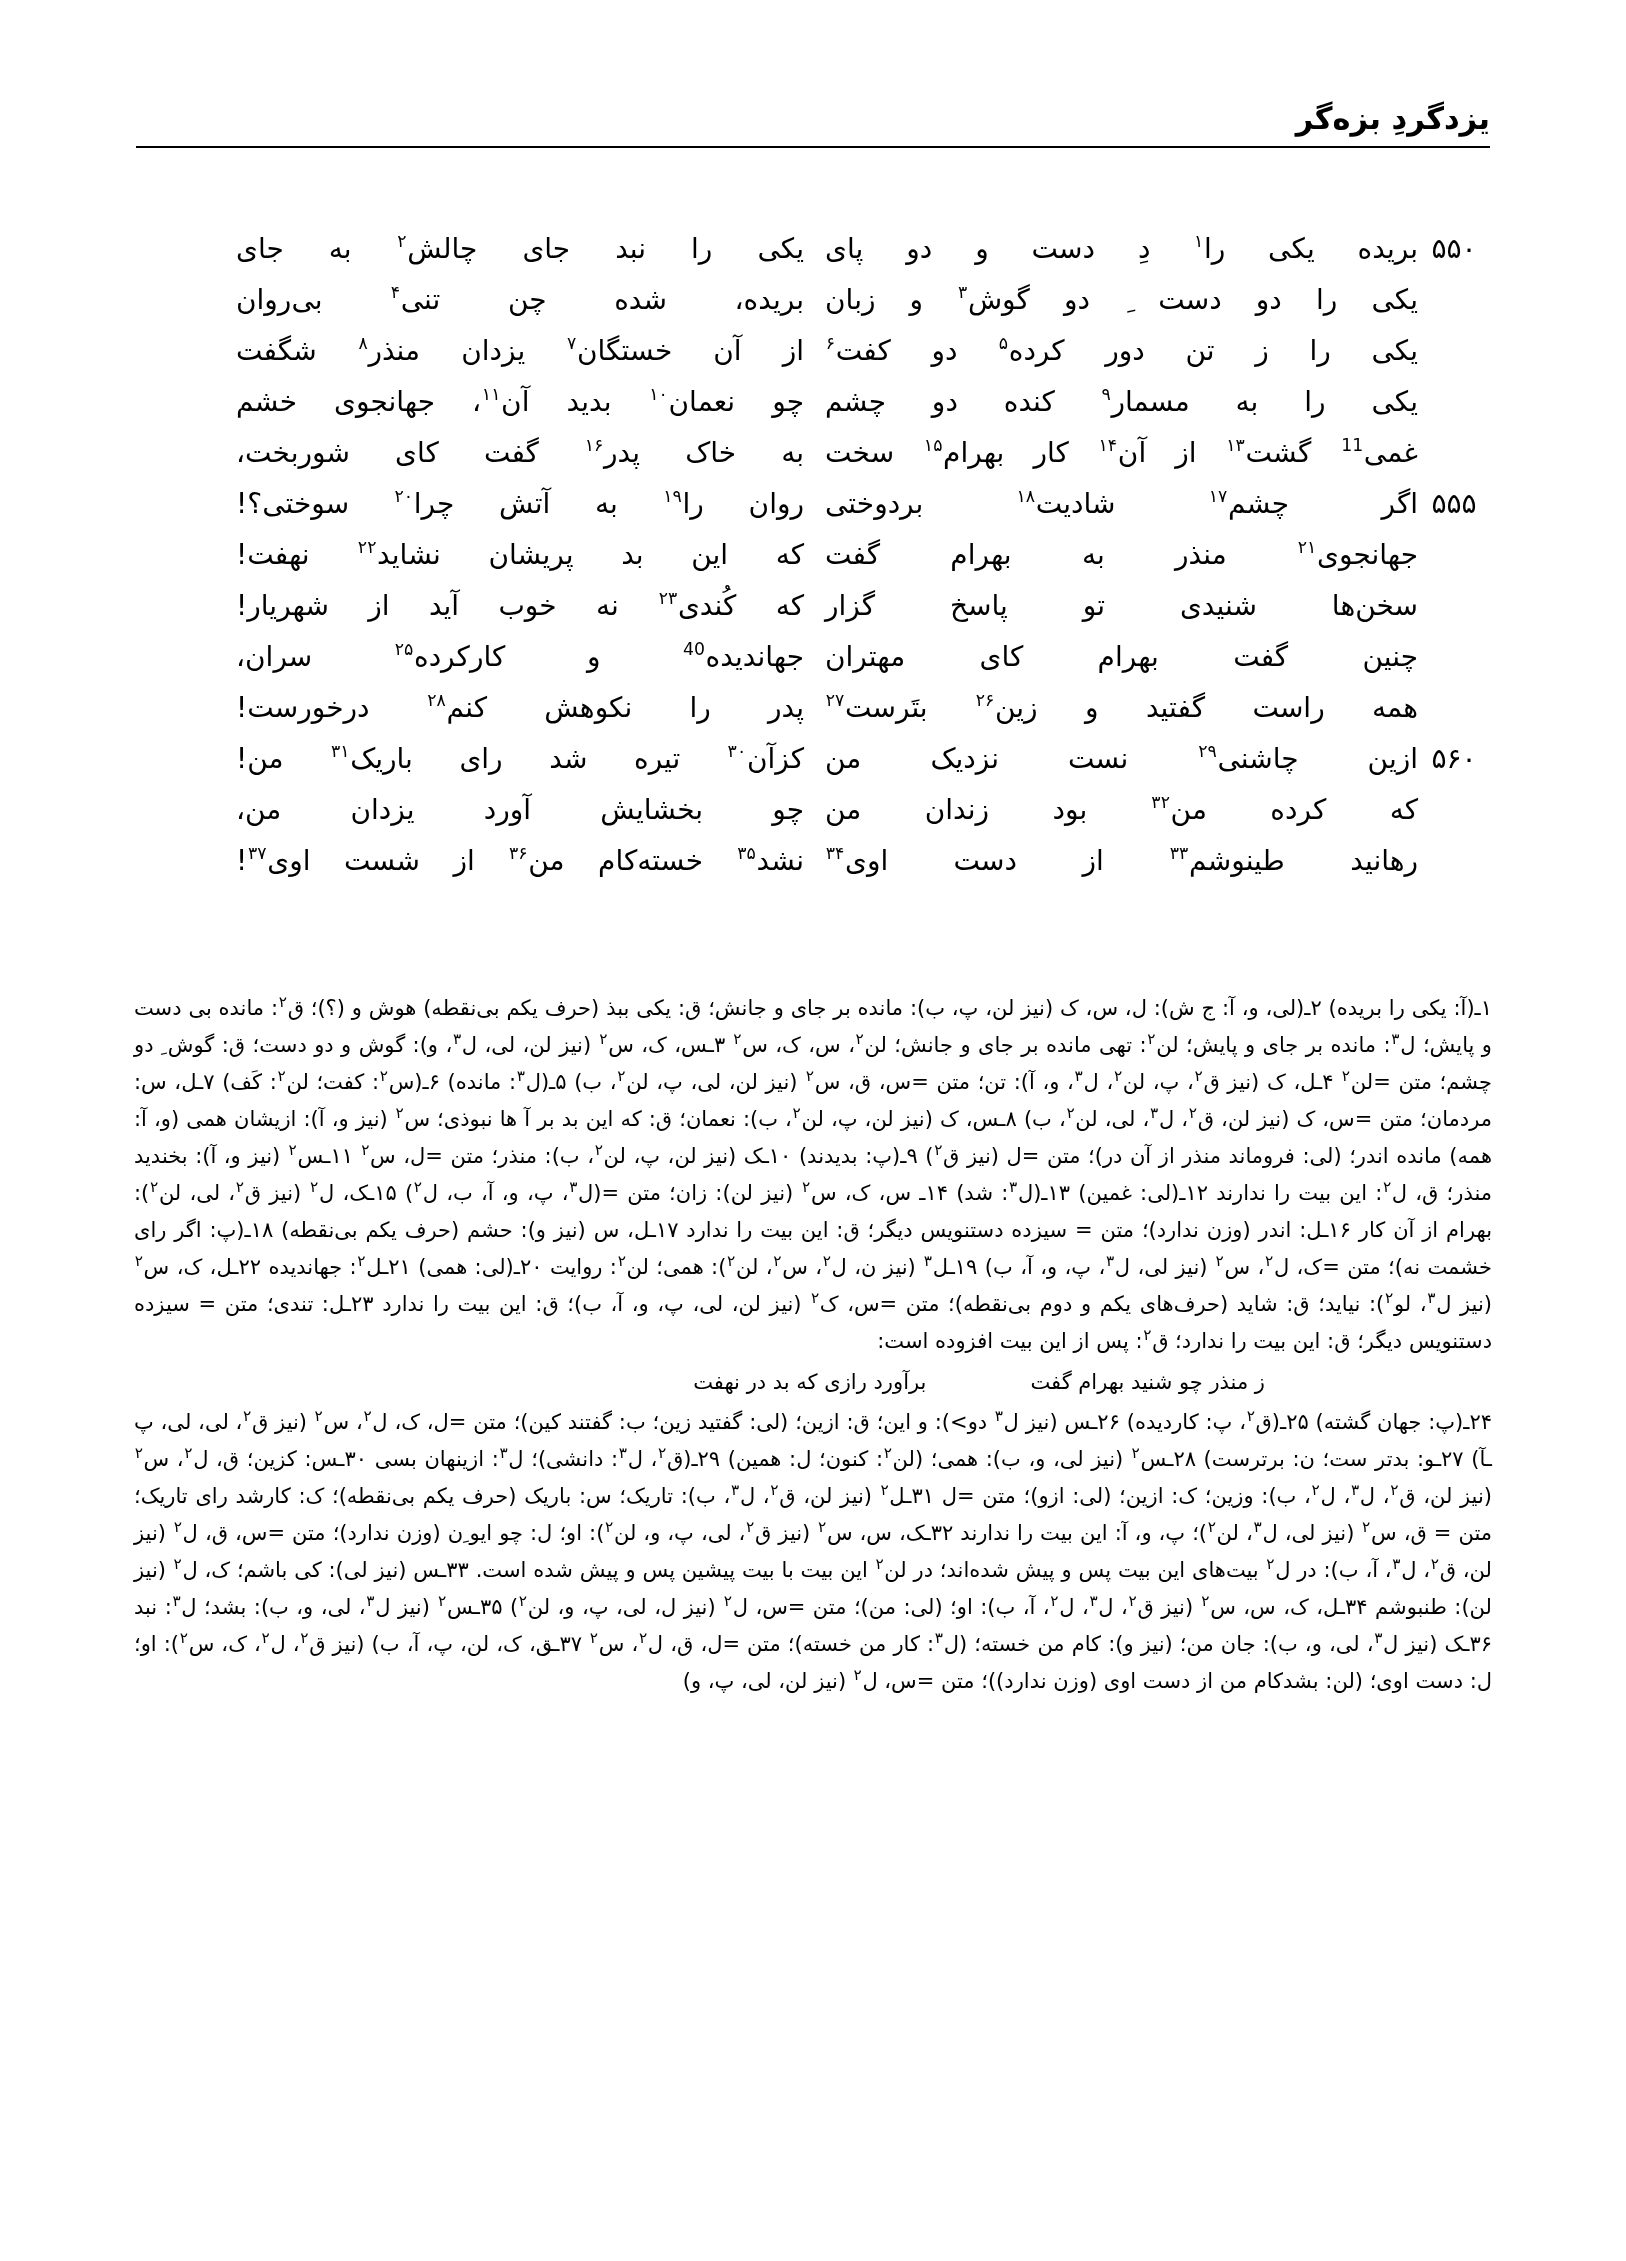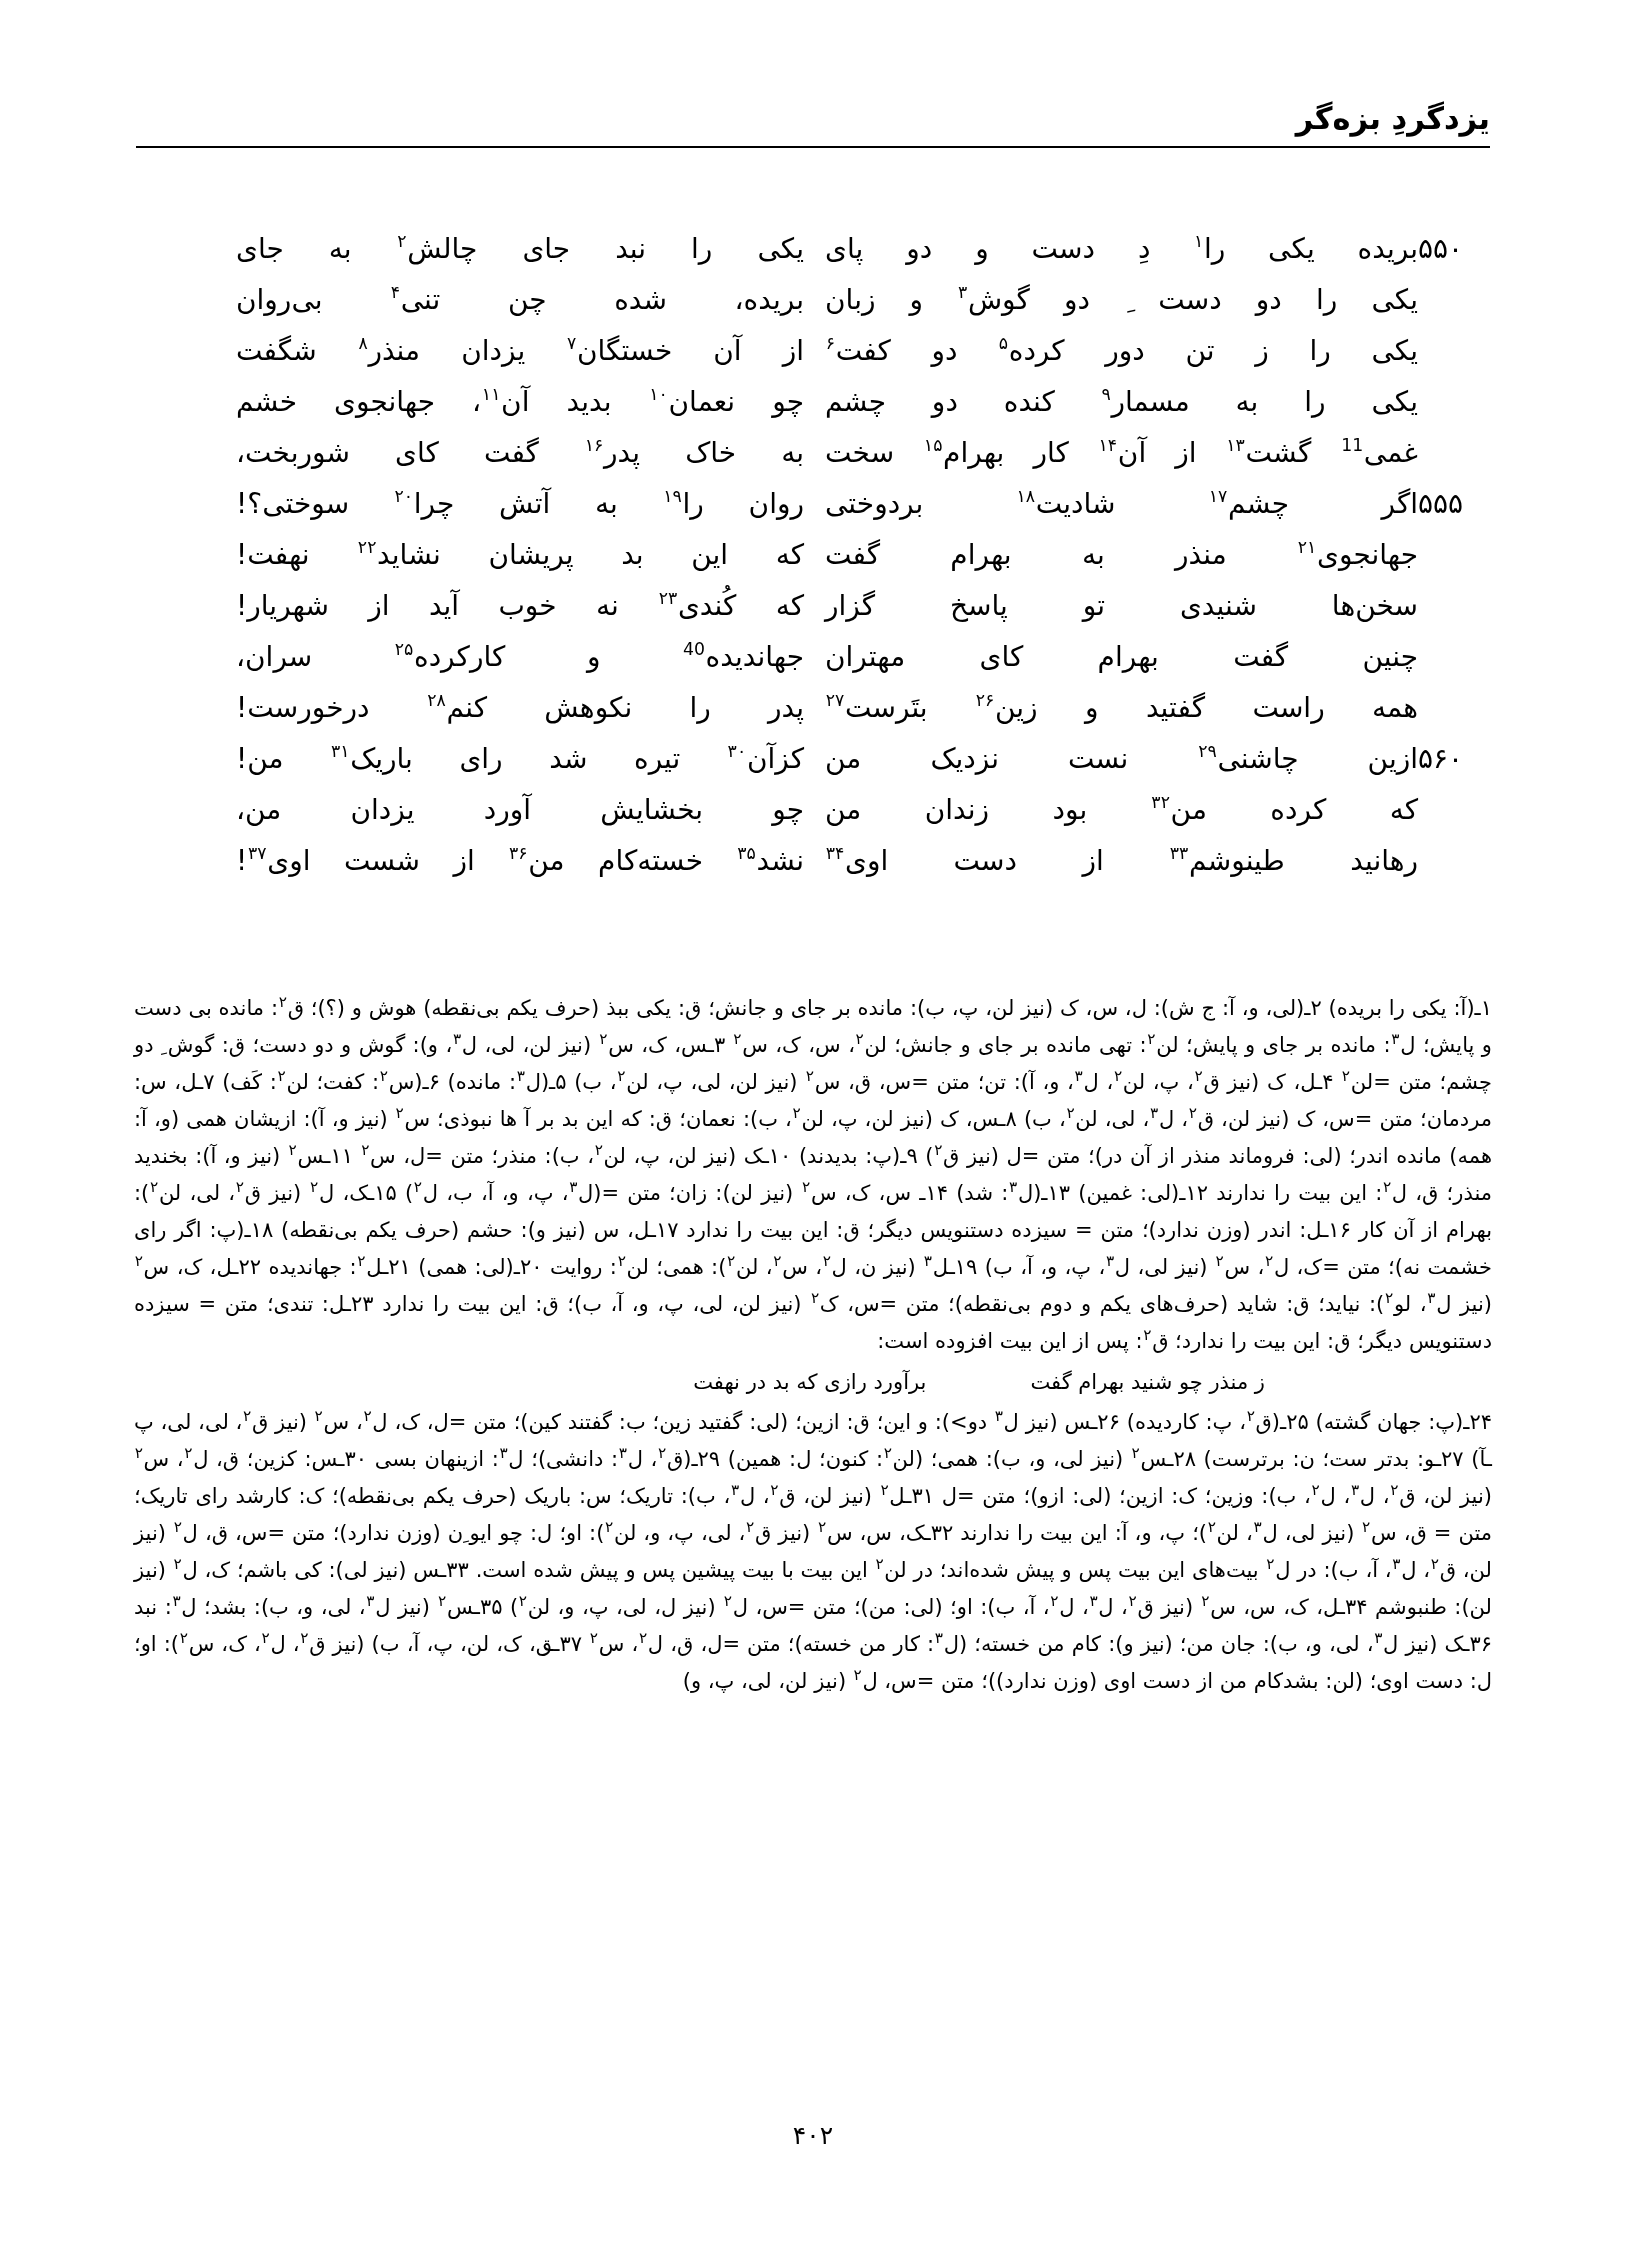--- a/index.html
+++ b/index.html
@@ -58,21 +58,21 @@
     display: flex;
     flex-direction: row;
     align-items: flex-start;
     width: 100%;
     height: 51px;
     font-size: 28px;
   }
   .bnum {
     width: 72px;
     flex: 0 0 72px;
-    text-align: left;
+    text-align: center;
     padding-top: 2.8px;
     font-size: 28px;
     letter-spacing: 0.7px;
   }
   .hemistich {
     display: flex;
     flex-direction: row;
     justify-content: space-between;
     align-items: flex-start;
     padding-top: 2.8px;
@@ -456,16 +456,15 @@
 
   <div class="apparatus">
     <p class="app-para app-note">۱ـ(آ: یکی را بریده) ۲ـ(لی، و، آ: ج ش): ل، س، ک (نیز لن، پ، ب): مانده بر جای و جانش؛ ق: یکی ببذ (حرف یکم بی‌نقطه) هوش و (؟)؛ ق<sup class="sg">۲</sup>: مانده بی دست و پایش؛ ل<sup class="sg">۳</sup>: مانده بر جای و پایش؛ لن<sup class="sg">۲</sup>: تهی مانده بر جای و جانش؛ لن<sup class="sg">۲</sup>، س، ک، س<sup class="sg">۲</sup> ۳ـس، ک، س<sup class="sg">۲</sup> (نیز لن، لی، ل<sup class="sg">۳</sup>، و): گوش و دو دست؛ ق: گوش ِ دو چشم؛ متن =لن<sup class="sg">۲</sup> ۴ـل، ک (نیز ق<sup class="sg">۲</sup>، پ، لن<sup class="sg">۲</sup>، ل<sup class="sg">۳</sup>، و، آ): تن؛ متن =س، ق، س<sup class="sg">۲</sup> (نیز لن، لی، پ، لن<sup class="sg">۲</sup>، ب) ۵ـ(ل<sup class="sg">۳</sup>: مانده) ۶ـ(س<sup class="sg">۲</sup>: کفت؛ لن<sup class="sg">۲</sup>: کَف) ۷ـل، س: مردمان؛ متن =س، ک (نیز لن، ق<sup class="sg">۲</sup>، ل<sup class="sg">۳</sup>، لی، لن<sup class="sg">۲</sup>، ب) ۸ـس، ک (نیز لن، پ، لن<sup class="sg">۲</sup>، ب): نعمان؛ ق: که این بد بر آ ها نبوذی؛ س<sup class="sg">۲</sup> (نیز و، آ): ازیشان همی (و، آ: همه) مانده اندر؛ (لی: فروماند منذر از آن در)؛ متن =ل (نیز ق<sup class="sg">۲</sup>) ۹ـ(پ: بدیدند) ۱۰ـک (نیز لن، پ، لن<sup class="sg">۲</sup>، ب): منذر؛ متن =ل، س<sup class="sg">۲</sup> ۱۱ـس<sup class="sg">۲</sup> (نیز و، آ): بخندید منذر؛ ق، ل<sup class="sg">۲</sup>: این بیت را ندارند ۱۲ـ(لی: غمین) ۱۳ـ(ل<sup class="sg">۳</sup>: شد) ۱۴ـ س، ک، س<sup class="sg">۲</sup> (نیز لن): زان؛ متن =(ل<sup class="sg">۳</sup>، پ، و، آ، ب، ل<sup class="sg">۲</sup>) ۱۵ـک، ل<sup class="sg">۲</sup> (نیز ق<sup class="sg">۲</sup>، لی، لن<sup class="sg">۲</sup>): بهرام از آن کار ۱۶ـل: اندر (وزن ندارد)؛ متن = سیزده دستنویس دیگر؛ ق: این بیت را ندارد ۱۷ـل، س (نیز و): حشم (حرف یکم بی‌نقطه) ۱۸ـ(پ: اگر رای خشمت نه)؛ متن =ک، ل<sup class="sg">۲</sup>، س<sup class="sg">۲</sup> (نیز لی، ل<sup class="sg">۳</sup>، پ، و، آ، ب) ۱۹ـل<sup class="sg">۳</sup> (نیز ن، ل<sup class="sg">۲</sup>، س<sup class="sg">۲</sup>، لن<sup class="sg">۲</sup>): همی؛ لن<sup class="sg">۲</sup>: روایت ۲۰ـ(لی: همی) ۲۱ـل<sup class="sg">۲</sup>: جهاندیده ۲۲ـل، ک، س<sup class="sg">۲</sup> (نیز ل<sup class="sg">۳</sup>، لو<sup class="sg">۲</sup>): نیاید؛ ق: شاید (حرف‌های یکم و دوم بی‌نقطه)؛ متن =س، ک<sup class="sg">۲</sup> (نیز لن، لی، پ، و، آ، ب)؛ ق: این بیت را ندارد ۲۳ـل: تندی؛ متن = سیزده دستنویس دیگر؛ ق: این بیت را ندارد؛ ق<sup class="sg">۲</sup>: پس از این بیت افزوده است:</p>
     <div class="app-quote">
       <span class="q-hem">ز منذر چو شنید بهرام گفت</span>
       <span class="q-hem">برآورد رازی که بد در نهفت</span>
     </div>
     <p class="app-para app-note">۲۴ـ(پ: جهان گشته) ۲۵ـ(ق<sup class="sg">۲</sup>، پ: کاردیده) ۲۶ـس (نیز ل<sup class="sg">۳</sup> دو&gt;): و این؛ ق: ازین؛ (لی: گفتید زین؛ ب: گفتند کین)؛ متن =ل، ک، ل<sup class="sg">۲</sup>، س<sup class="sg">۲</sup> (نیز ق<sup class="sg">۲</sup>، لی، لی، پ ـآ) ۲۷ـو: بدتر ست؛ ن: برترست) ۲۸ـس<sup class="sg">۲</sup> (نیز لی، و، ب): همی؛ (لن<sup class="sg">۲</sup>: کنون؛ ل: همین) ۲۹ـ(ق<sup class="sg">۲</sup>، ل<sup class="sg">۳</sup>: دانشی)؛ ل<sup class="sg">۳</sup>: ازینهان بسی ۳۰ـس: کزین؛ ق، ل<sup class="sg">۲</sup>، س<sup class="sg">۲</sup> (نیز لن، ق<sup class="sg">۲</sup>، ل<sup class="sg">۳</sup>، ل<sup class="sg">۲</sup>، ب): وزین؛ ک: ازین؛ (لی: ازو)؛ متن =ل ۳۱ـل<sup class="sg">۲</sup> (نیز لن، ق<sup class="sg">۲</sup>، ل<sup class="sg">۳</sup>، ب): تاریک؛ س: باریک (حرف یکم بی‌نقطه)؛ ک: کارشد رای تاریک؛ متن = ق، س<sup class="sg">۲</sup> (نیز لی، ل<sup class="sg">۳</sup>، لن<sup class="sg">۲</sup>)؛ پ، و، آ: این بیت را ندارند ۳۲ـک، س، س<sup class="sg">۲</sup> (نیز ق<sup class="sg">۲</sup>، لی، پ، و، لن<sup class="sg">۲</sup>): او؛ ل: چو ایو ِن (وزن ندارد)؛ متن =س، ق، ل<sup class="sg">۲</sup> (نیز لن، ق<sup class="sg">۲</sup>، ل<sup class="sg">۳</sup>، آ، ب): در ل<sup class="sg">۲</sup> بیت‌های این بیت پس و پیش شده‌اند؛ در لن<sup class="sg">۲</sup> این بیت با بیت پیشین پس و پیش شده است. ۳۳ـس (نیز لی): کی باشم؛ ک، ل<sup class="sg">۲</sup> (نیز لن): طنبوشم ۳۴ـل، ک، س، س<sup class="sg">۲</sup> (نیز ق<sup class="sg">۲</sup>، ل<sup class="sg">۳</sup>، ل<sup class="sg">۲</sup>، آ، ب): او؛ (لی: من)؛ متن =س، ل<sup class="sg">۲</sup> (نیز ل، لی، پ، و، لن<sup class="sg">۲</sup>) ۳۵ـس<sup class="sg">۲</sup> (نیز ل<sup class="sg">۳</sup>، لی، و، ب): بشد؛ ل<sup class="sg">۳</sup>: نبد ۳۶ـک (نیز ل<sup class="sg">۳</sup>، لی، و، ب): جان من؛ (نیز و): کام من خسته؛ (ل<sup class="sg">۳</sup>: کار من خسته)؛ متن =ل، ق، ل<sup class="sg">۲</sup>، س<sup class="sg">۲</sup> ۳۷ـق، ک، لن، پ، آ، ب) (نیز ق<sup class="sg">۲</sup>، ل<sup class="sg">۲</sup>، ک، س<sup class="sg">۲</sup>): او؛ ل: دست اوی؛ (لن: بشدکام من از دست اوی (وزن ندارد))؛ متن =س، ل<sup class="sg">۲</sup> (نیز لن، لی، پ، و)</p>
   </div>
 
-  <div class="folio">۴۰۲</div>
 
 </div>
 
 
 </body></html>

